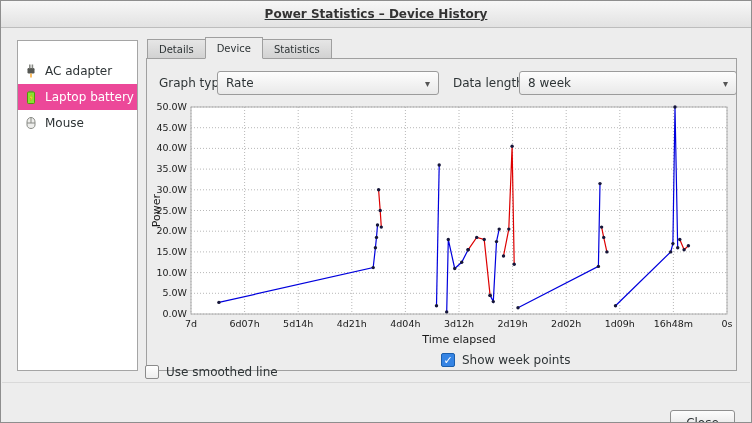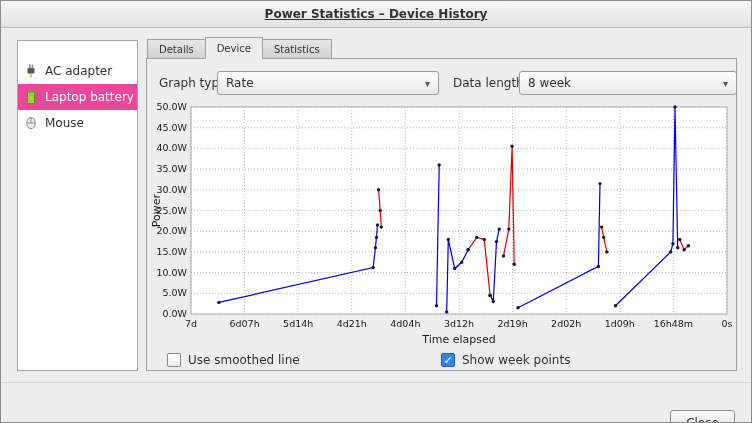--- a/index.html
+++ b/index.html
@@ -211,21 +211,21 @@
         <circle cx="521.9" cy="144.6" r="1.7" fill="#16163a"></circle>
         <circle cx="524.0" cy="8.0" r="1.7" fill="#16163a"></circle>
         <circle cx="526.7" cy="148.8" r="1.7" fill="#16163a"></circle>
         <circle cx="528.8" cy="140.5" r="1.7" fill="#16163a"></circle>
         <circle cx="533.1" cy="150.8" r="1.7" fill="#16163a"></circle>
         <circle cx="537.4" cy="146.7" r="1.7" fill="#16163a"></circle>
         <text x="308" y="244" text-anchor="middle" font-size="11" fill="#1a1a1a">Time elapsed</text>
         <text x="0" y="0" text-anchor="middle" font-size="11" fill="#1a1a1a" transform="translate(9,111.5) rotate(-90)">Power</text>
       </svg></div>
 
-  <div class="check-row" style="left:166px;">
+  <div class="check-row" style="left:144px;margin-top:12px;">
     <span id="cb-smooth" class="checkbox"></span>
     <span>Use smoothed line</span>
   </div>
   <div class="check-row" style="left:440px;">
     <span id="cb-points" class="checkbox checked">✓</span>
     <span>Show week points</span>
   </div>
 
   <div class="bottom-sep"></div>
   <button class="close-btn">Close</button>

